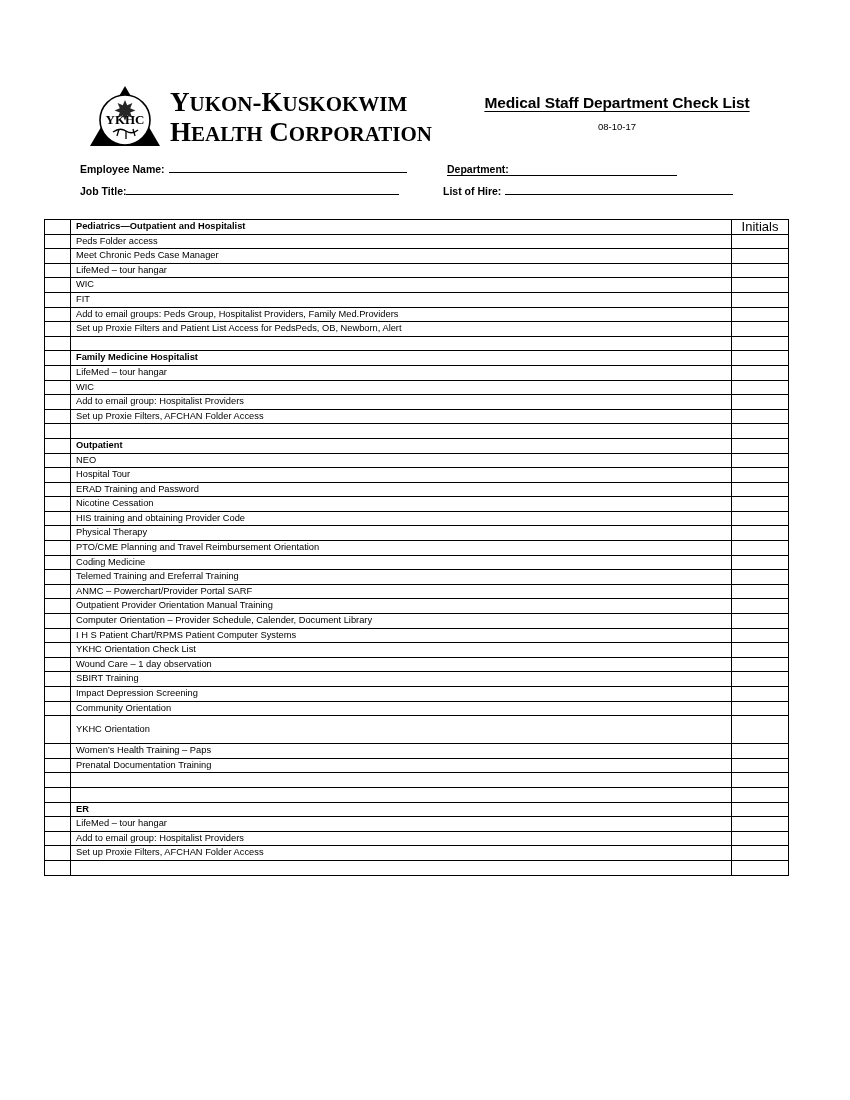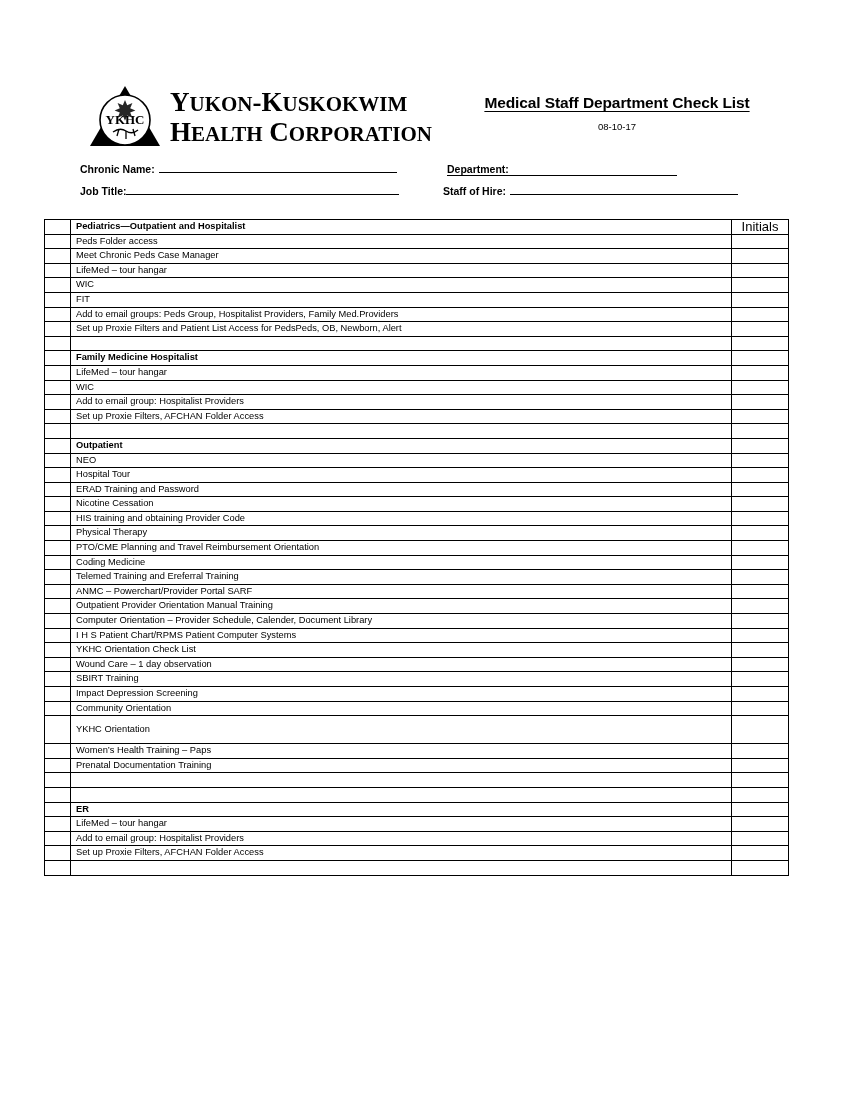--- a/index.html
+++ b/index.html
@@ -183,36 +183,36 @@
 
     <div class="title-block">
       <div class="doc-title">Medical Staff Department Check List</div>
       <div class="doc-date">08-10-17</div>
     </div>
   </div>
 
   <div class="form-area">
 
     <div class="field f-emp">
-      <span class="field-label">Chronic Name:</span>
+      <span class="field-label">Employee Name:</span>
       <span class="field-rule" style="width:238px;"></span>
     </div>
 
     <div class="field f-job">
       <span class="field-label">Job Title:</span>
       <span class="field-rule" style="width:273px;margin-left:0px;"></span>
     </div>
 
     <div class="field f-dept">
       <span class="field-label">Department:</span>
       <span class="field-rule" style="width:230px;"></span>
     </div>
 
     <div class="field f-hire">
-      <span class="field-label">Staff of Hire:</span>
+      <span class="field-label">List of Hire:</span>
       <span class="field-rule" style="width:228px;"></span>
     </div>
   </div>
 
   <table class="checklist">
     <tbody>
         <tr class="section-head">
           <td class="col-check"></td>
           <td class="col-item">Pediatrics—Outpatient and Hospitalist</td>
           <td class="col-init initials-head">Initials</td>

